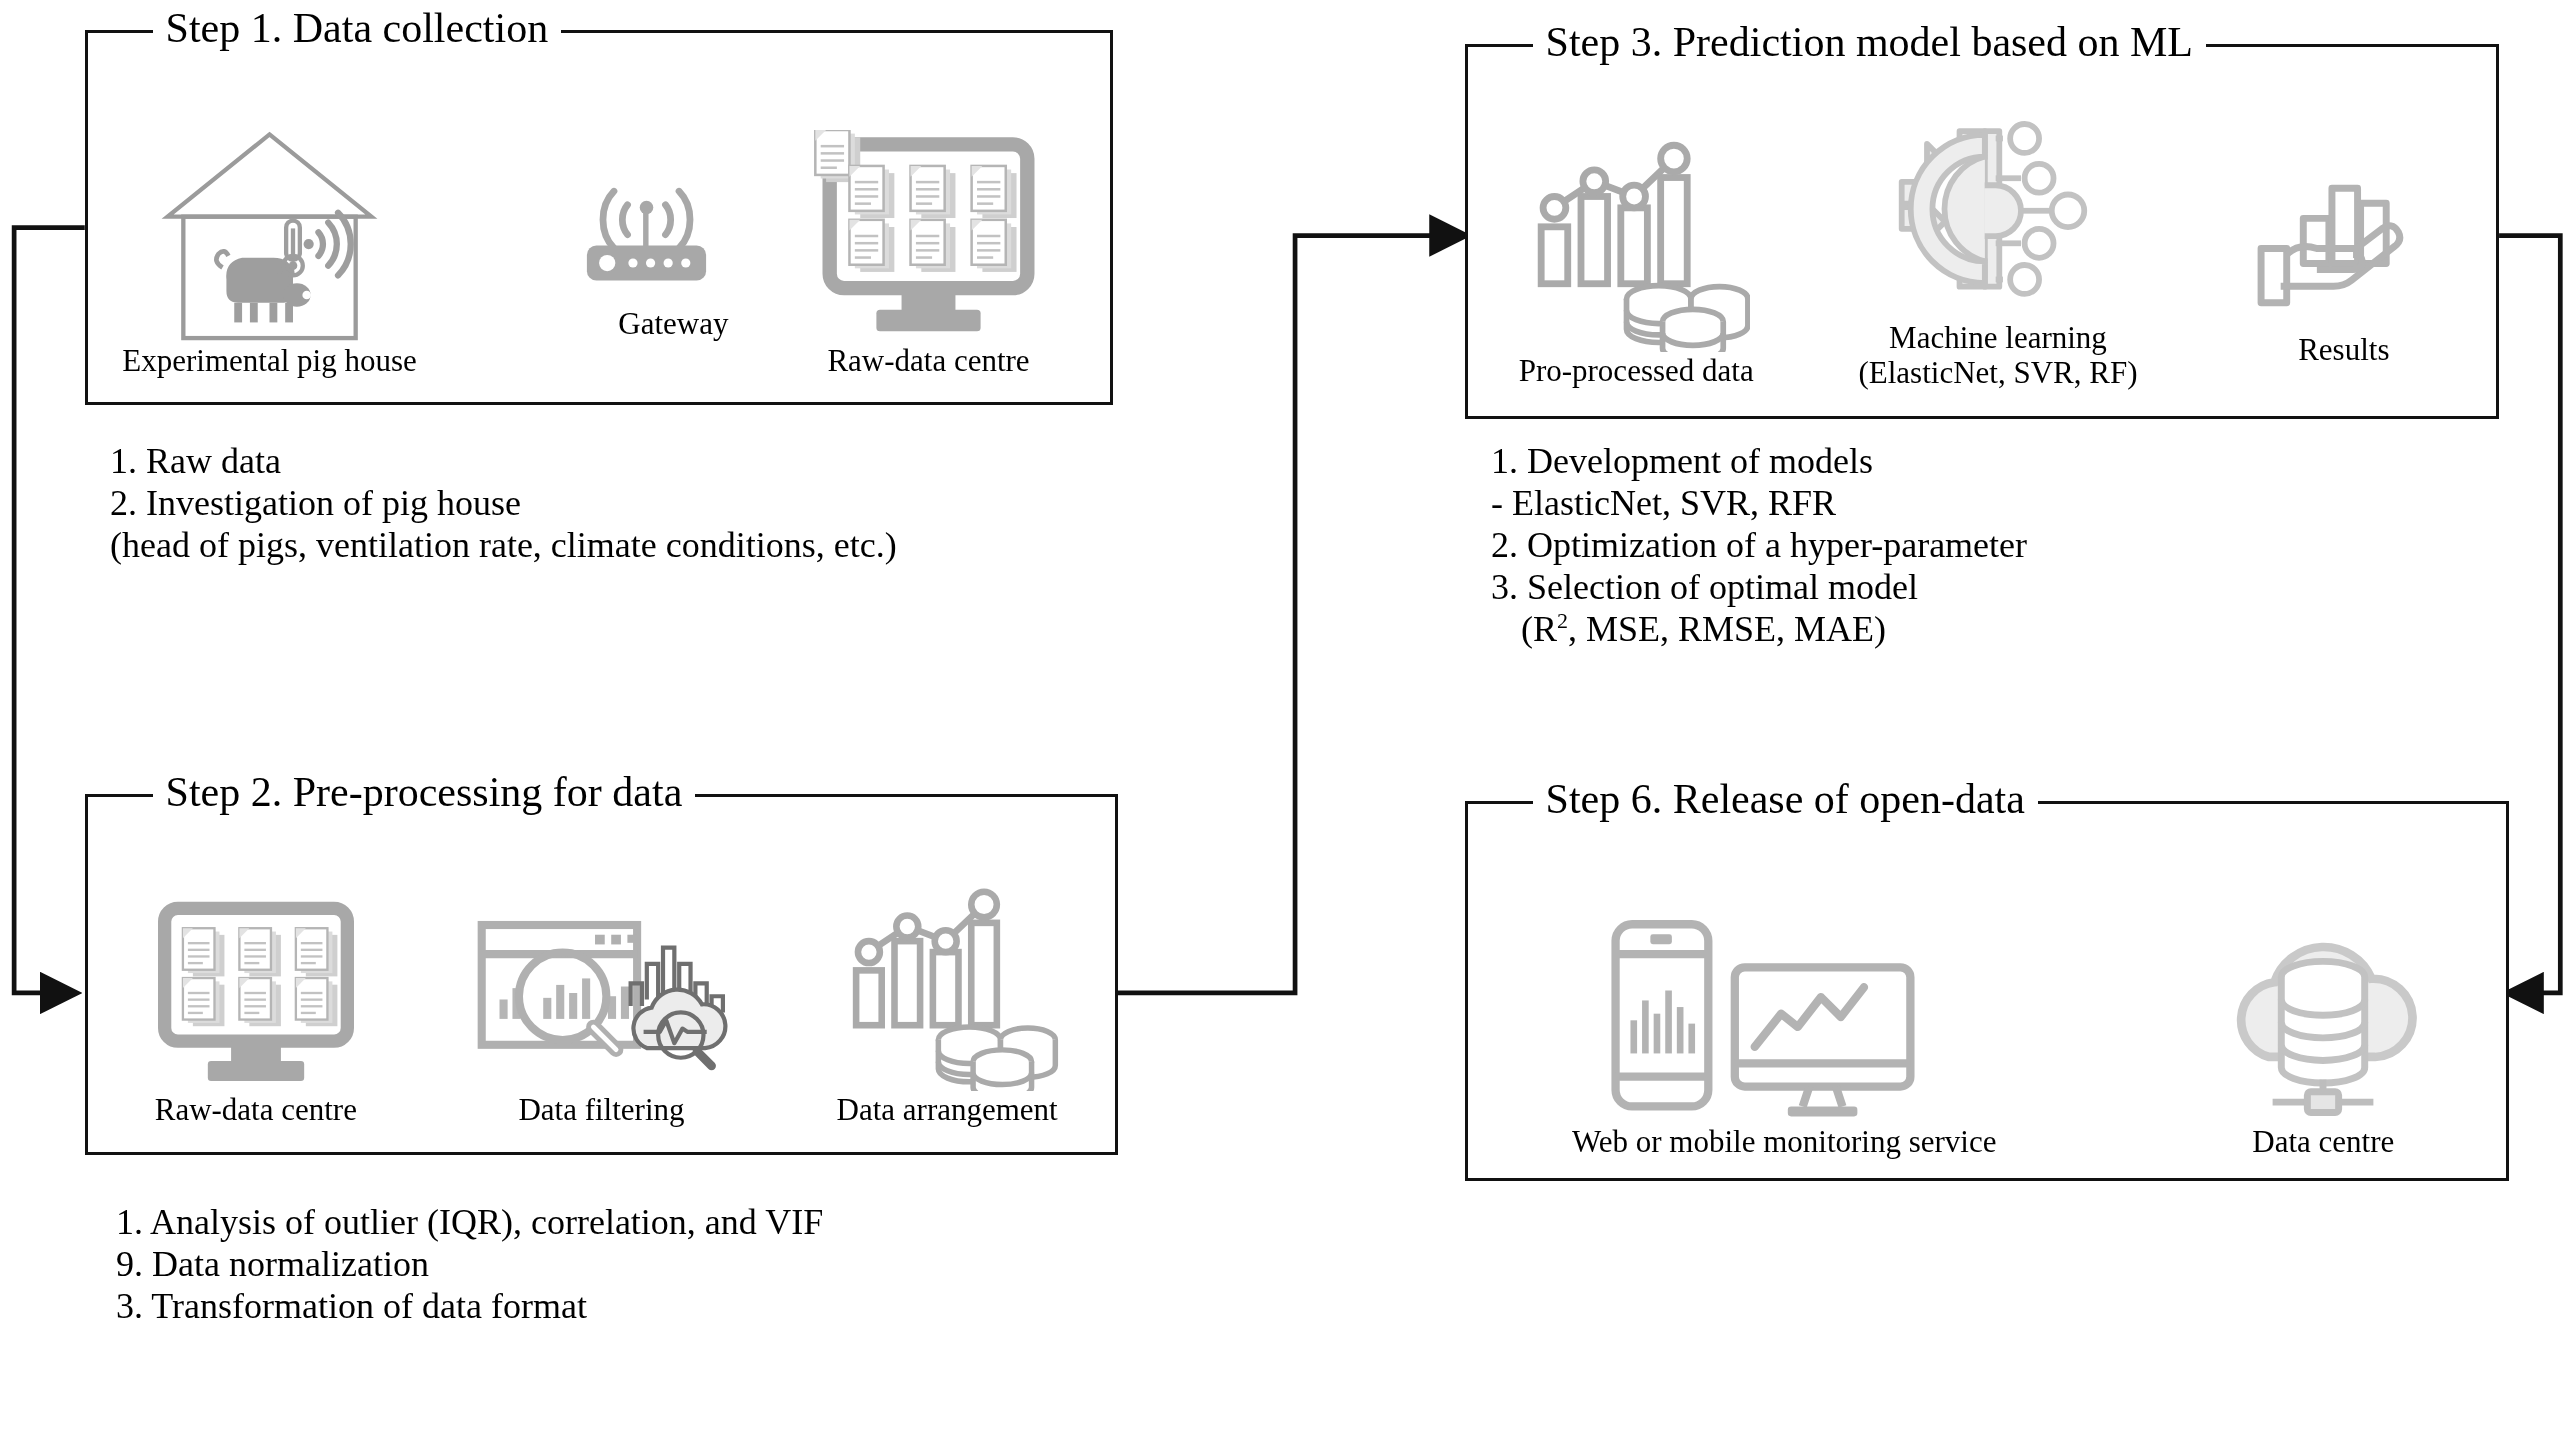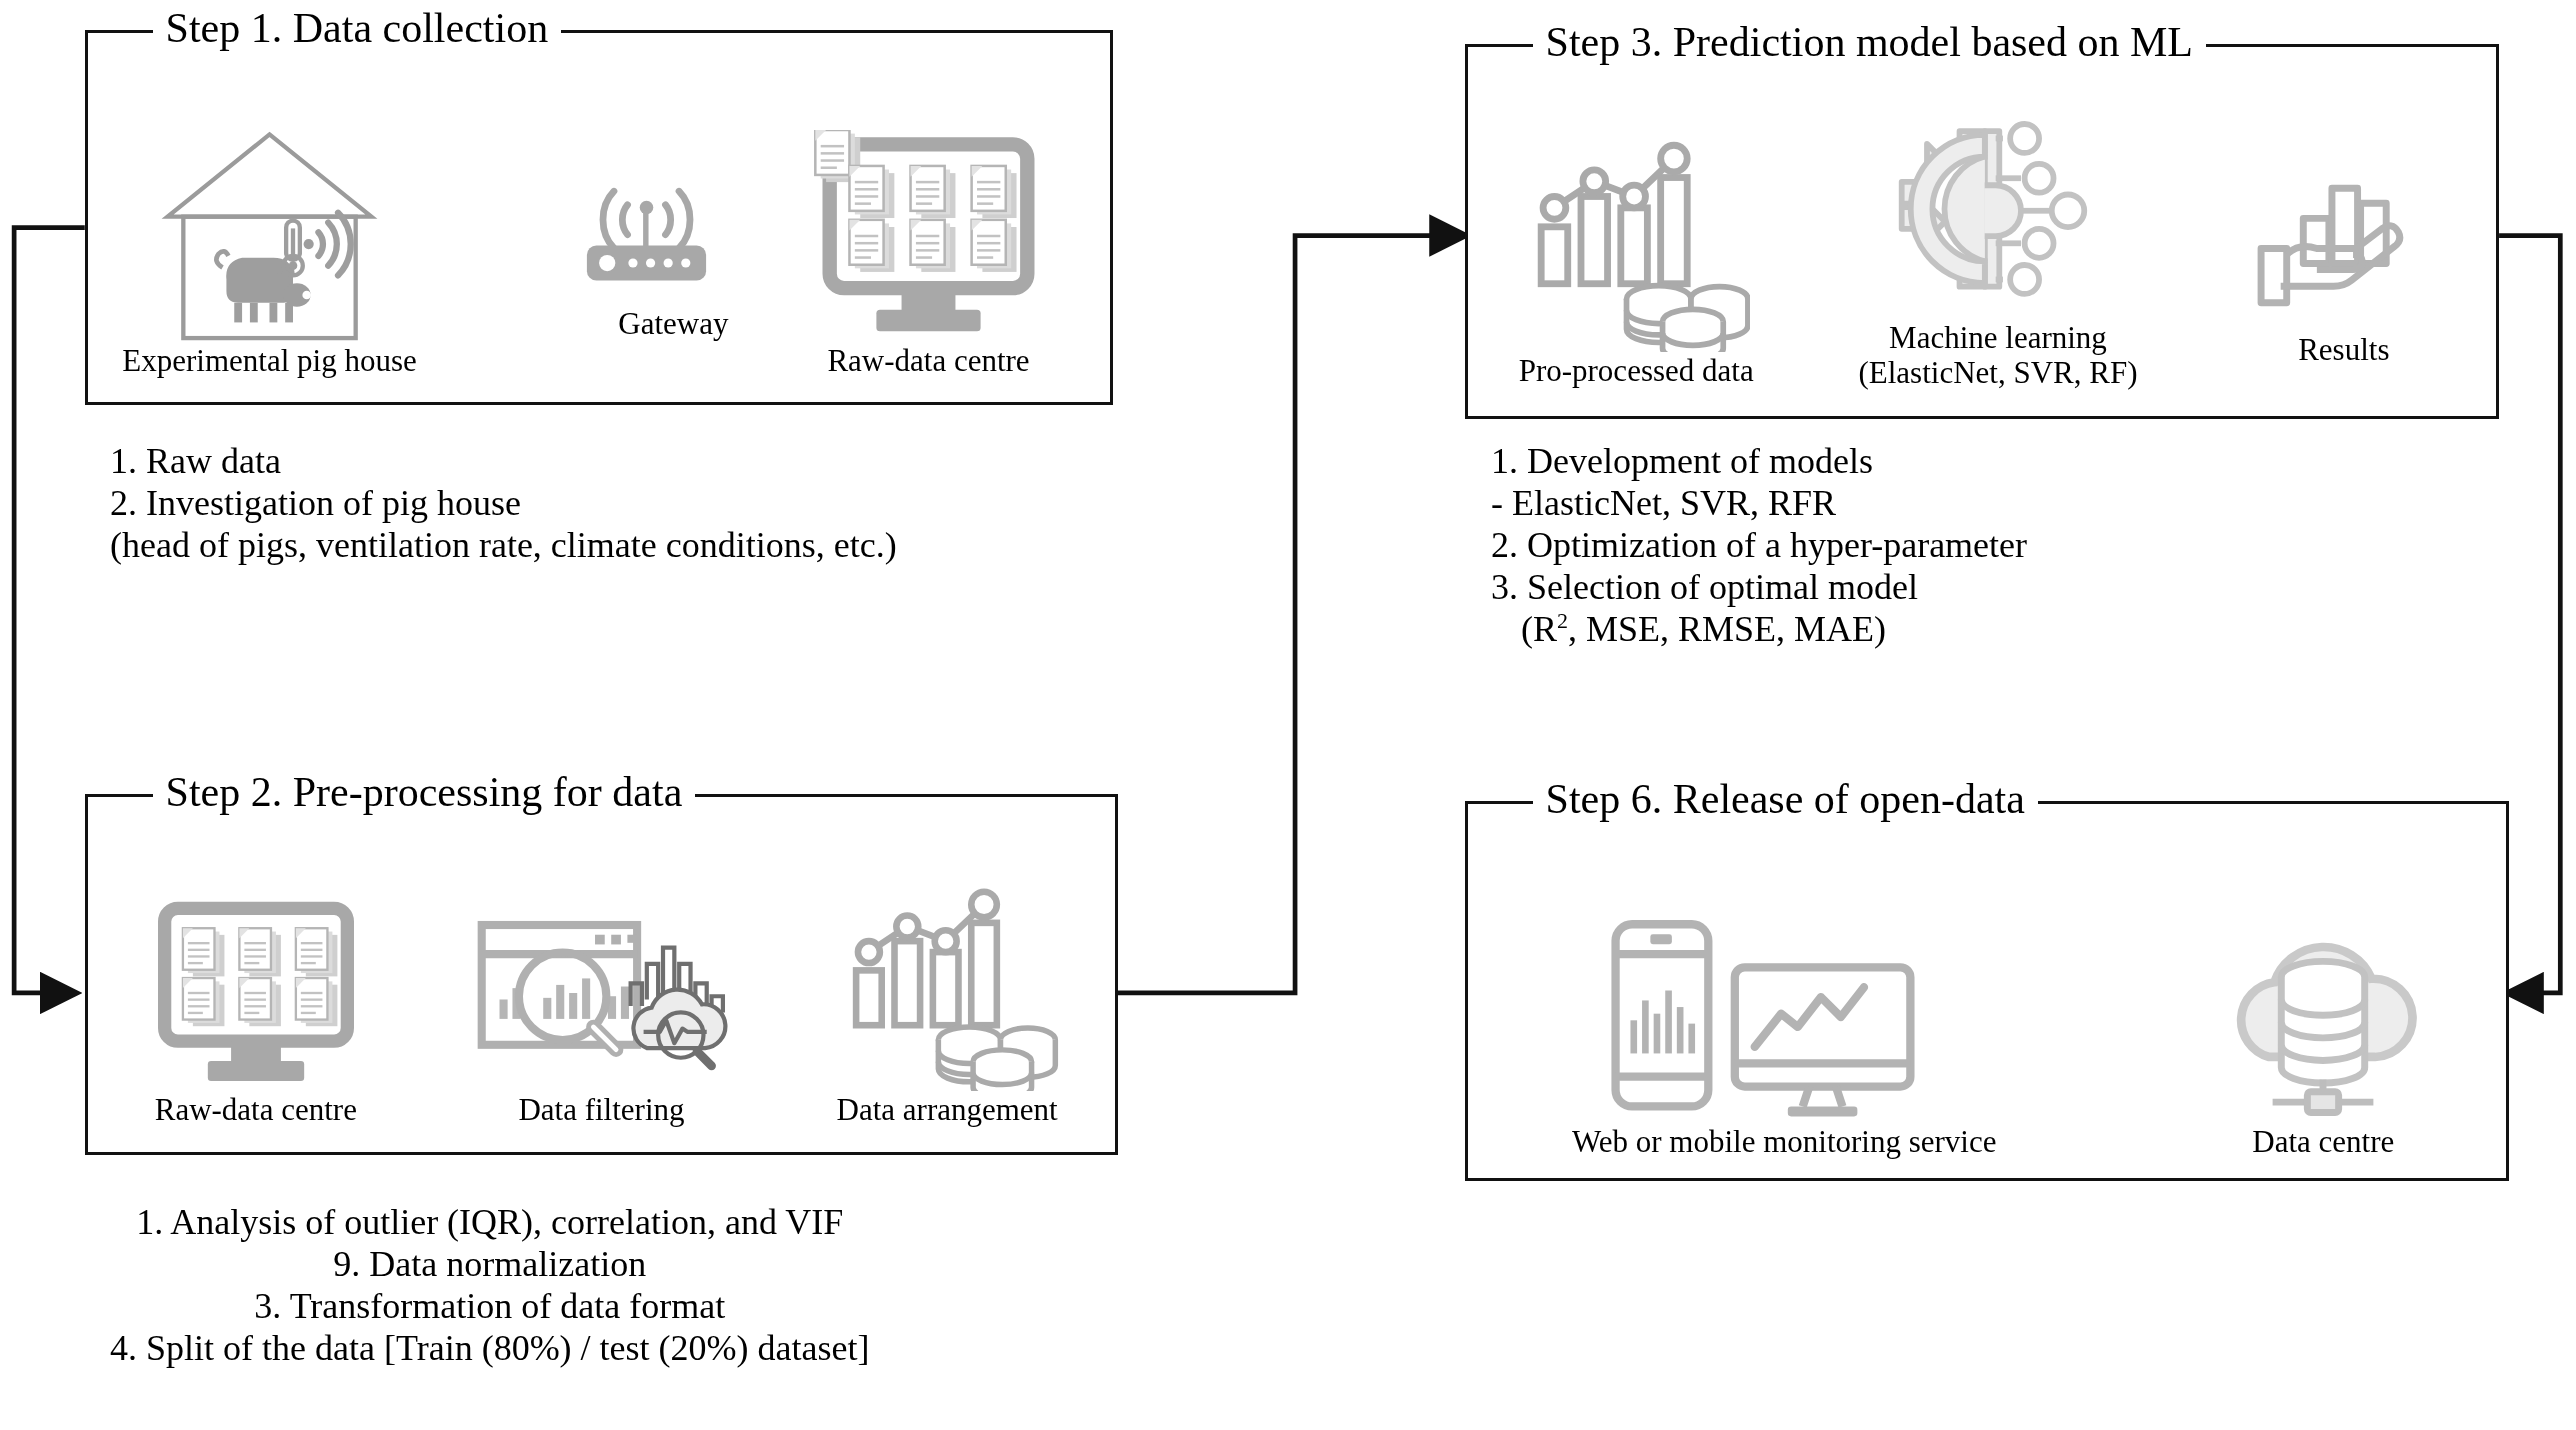--- a/index.html
+++ b/index.html
@@ -236,25 +236,24 @@
               <path d="M74,106 a16,6.5 0 0 0 32,0" fill="none"></path>
             </g>
           </svg>
           <div class="cap">Data arrangement</div>
         </div>
 
       </div>
     </div>
   </div>
 
-  <div class="bullets" style="left:110px;top:1201px;text-align:center;">
+  <div class="bullets" style="left:116px;top:1201px;">
     <div>1. Analysis of outlier (IQR), correlation, and VIF</div>
     <div>9. Data normalization</div>
     <div>3. Transformation of data format</div>
-    <div>4. Split of the data  [Train (80%) / test (20%) dataset]</div>
   </div>
 
   <div class="step" id="step3" style="left:1465px;top:44px;width:1034px;height:375px;padding-left:32px;">
     <div class="frame"></div>
     <div class="title">Step 3. Prediction model based on ML</div>
     <div class="inner">
       <div class="icon-row" style="top:15.7px;height:330px;align-items:flex-end;">
 
         <div class="icon-cell" style="width:330px;">
           <svg width="228" height="220" viewBox="0 0 120 116">

